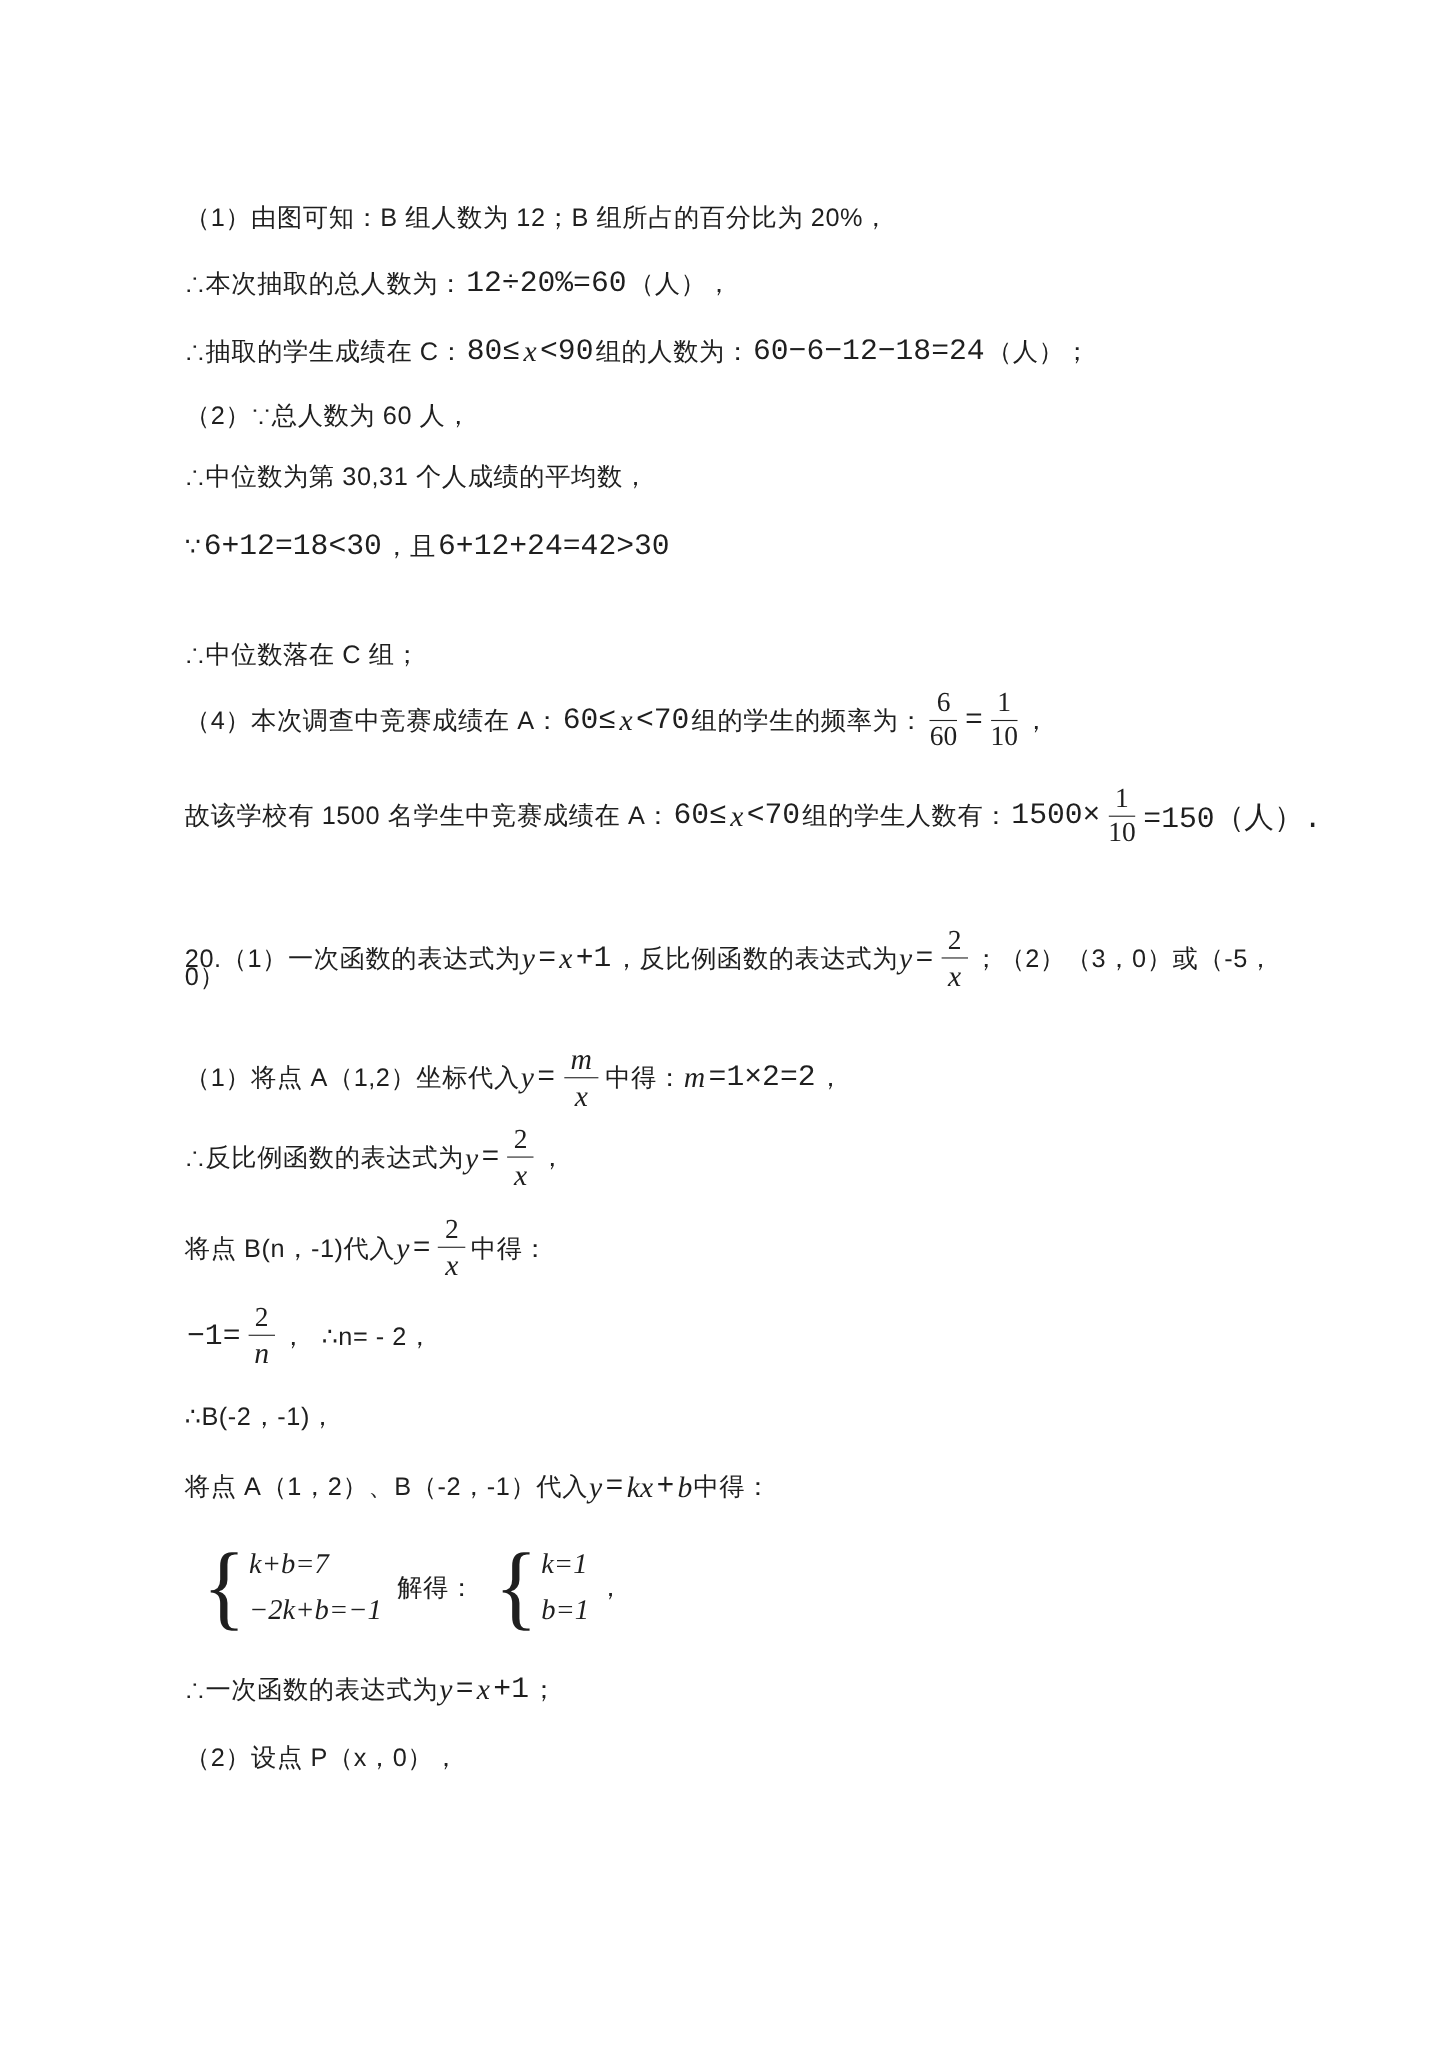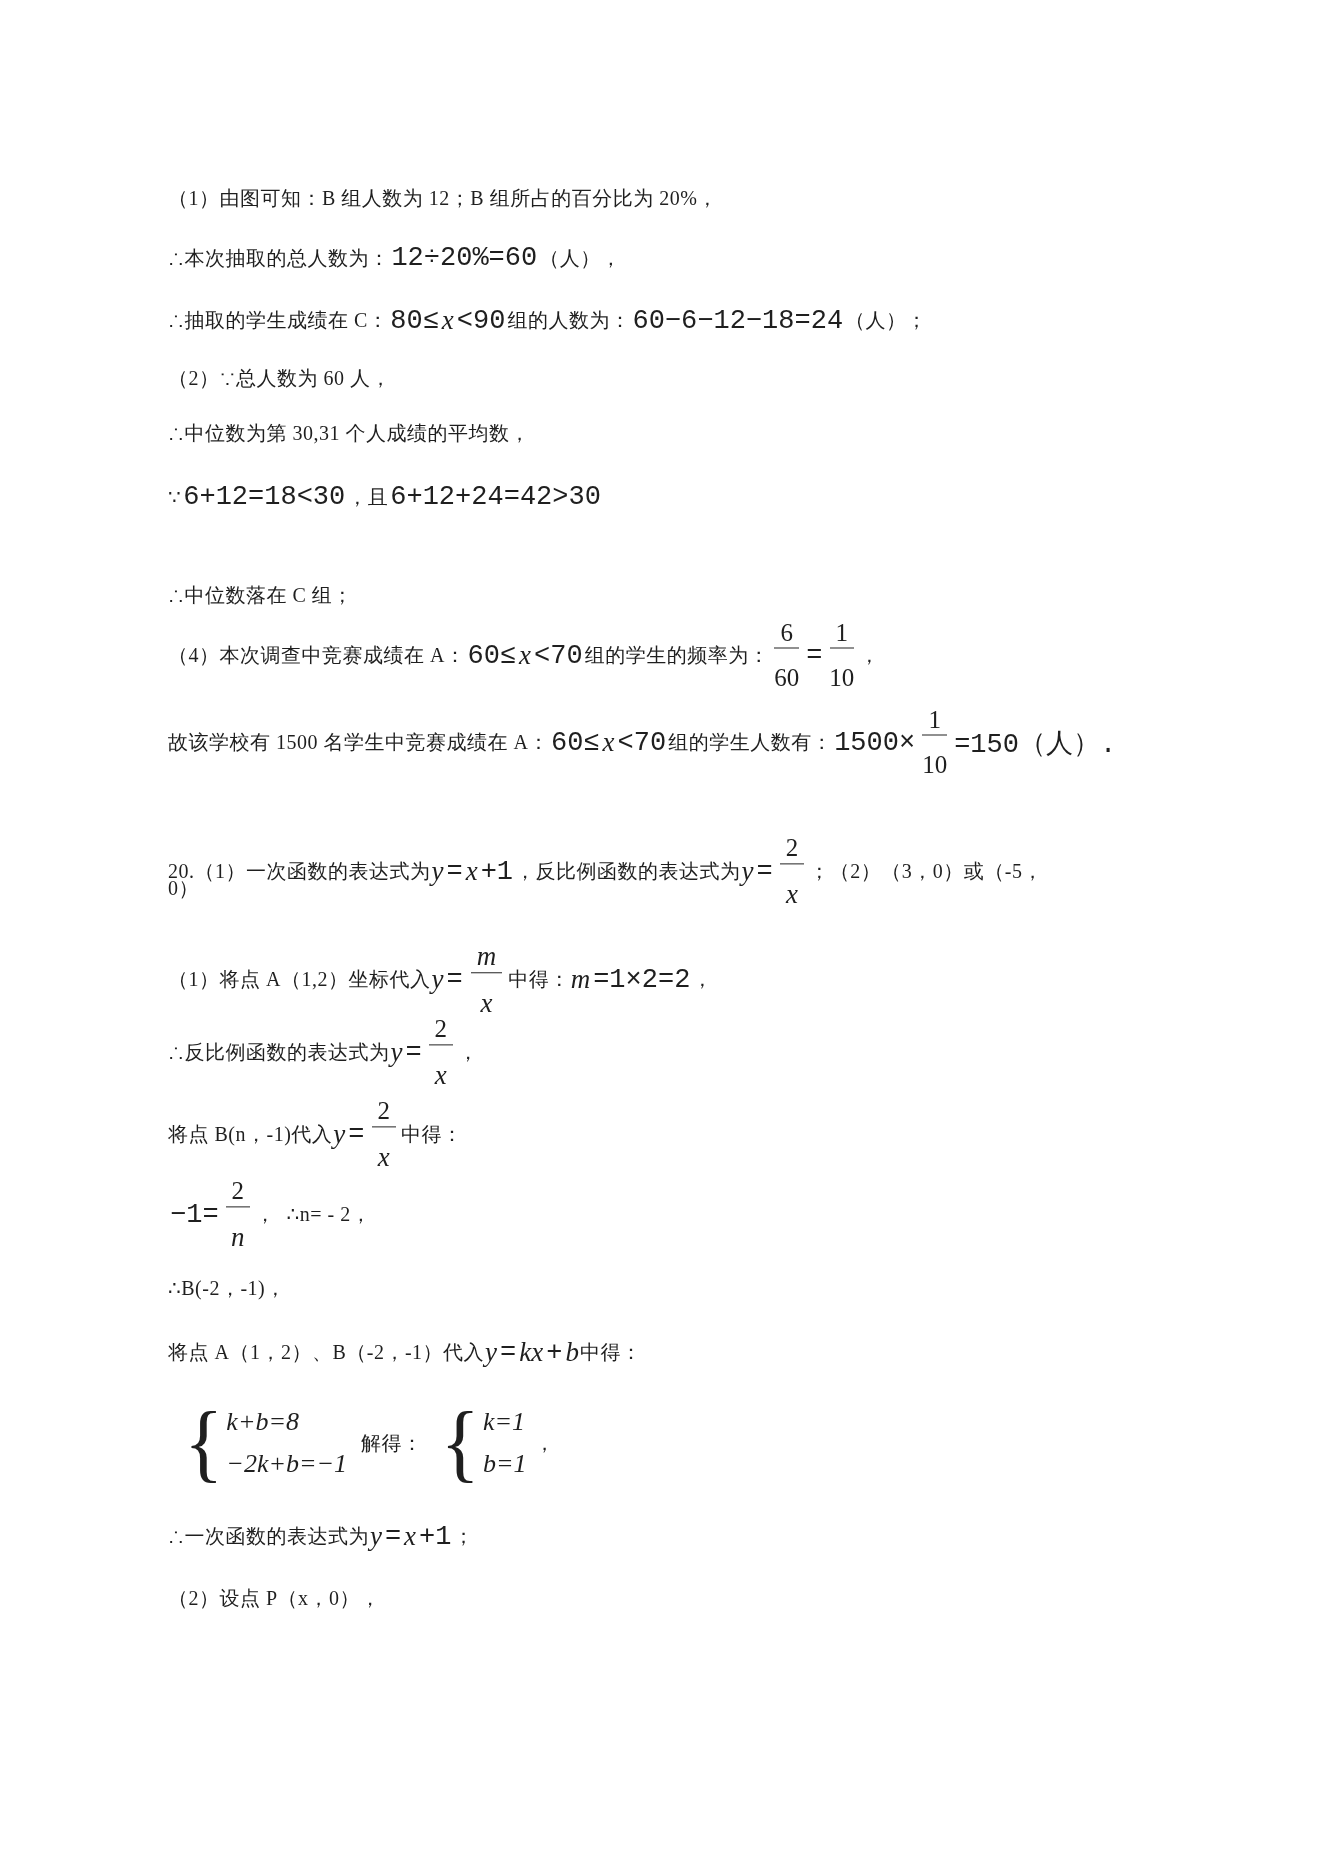--- a/index.html
+++ b/index.html
@@ -17,22 +17,22 @@
   }
   .line {
     position: absolute;
     left: 168px;
     transform: translateY(-50%);
     display: flex;
     align-items: center;
     white-space: pre;
   }
   .cn {
-    font-family: Liberation Serif, serif;
-    font-size: 20px;
+    font-family: Liberation Sans, sans-serif;
+    font-size: 23px;
     letter-spacing: 0.5px;
   }
   .m {
     font-family: Liberation Mono, monospace;
     font-size: 27px;
     margin: 0 2px;
   }
   .v {
     font-family: "Liberation Serif", "DejaVu Serif", serif;
     font-size: 27px;
@@ -46,21 +46,21 @@
     font-family: "Liberation Serif", "DejaVu Serif", serif;
     font-size: 25px;
     line-height: 1.12;
     margin: 0 5px;
   }
   .frac .num {
     padding: 0 6px 1px;
     border-bottom: 1.6px solid #222222;
   }
   .frac .den {
-    padding-top: 15px;
+    padding-top: 1px;
   }
   .cases {
     display: inline-flex;
     align-items: center;
     margin: 0 4px;
   }
   .brace {
     font-family: "Liberation Serif", "DejaVu Serif", serif;
     font-size: 82px;
     font-weight: 300;
@@ -237,21 +237,21 @@
     <span class="v">kx</span>
     <span class="m">+</span>
     <span class="v">b</span>
     <span class="cn">中得：</span>
   </div>
 
   <div class="line" style="top:1443px;left:180px">
     <span class="cases">
       <span class="brace">{</span>
       <span class="rows">
-        <span class="mrow">k+b=8</span>
+        <span class="mrow">k+b=7</span>
         <span class="mrow">−2k+b=−1</span>
       </span>
     </span>
     <span class="cn jiede">解得：</span>
     <span class="cases">
       <span class="brace">{</span>
       <span class="rows">
         <span class="mrow">k=1</span>
         <span class="mrow">b=1</span>
       </span>

